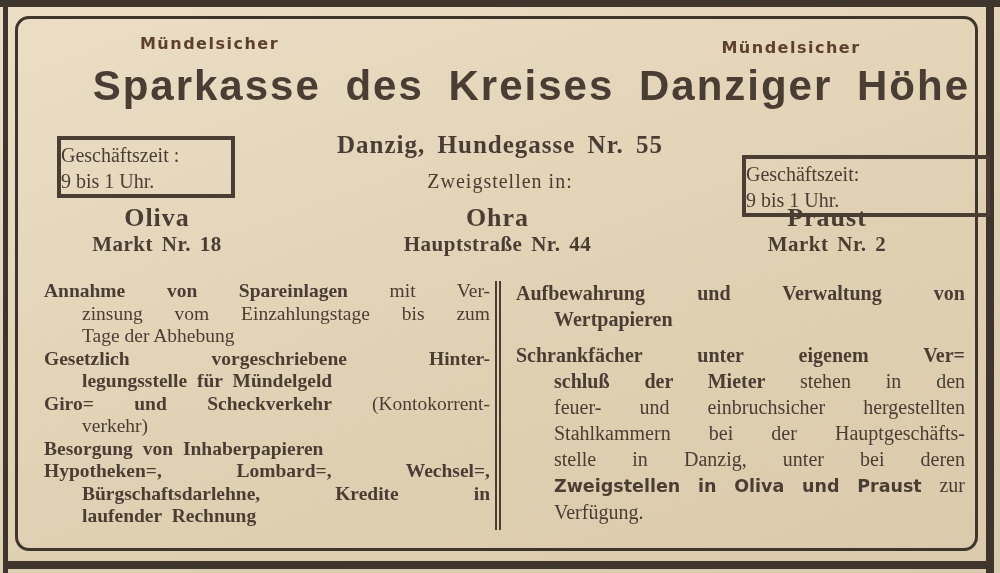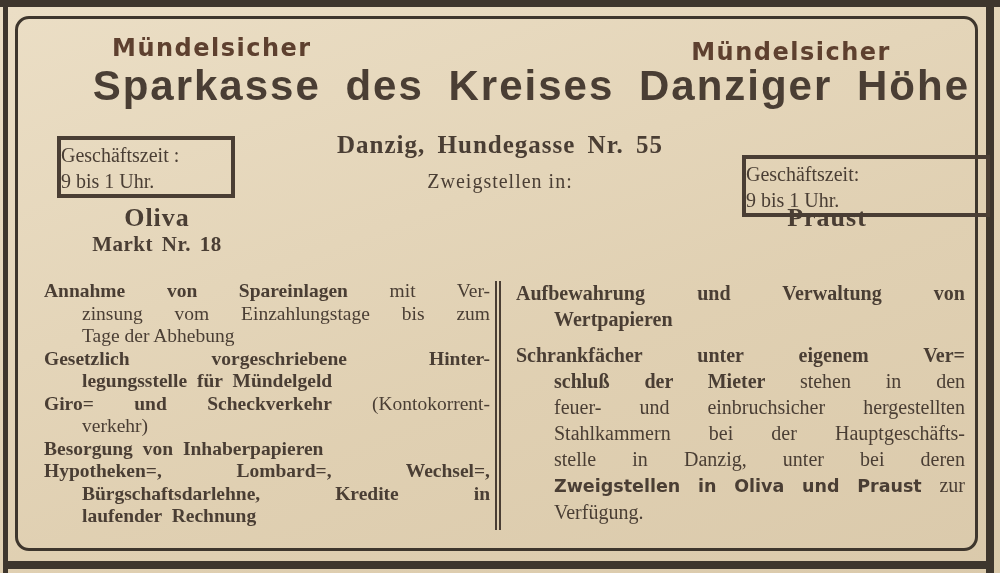--- a/index.html
+++ b/index.html
@@ -18,21 +18,21 @@
   .bar-left{left:3px;top:2px;width:5px;height:571px;}
   .bar-right{left:986px;top:4px;width:8px;height:569px;}
   .bar-bottom{left:3px;top:561px;width:991px;height:8px;}
   
   .frame-inner{
     position:absolute;left:15px;top:16px;width:963px;height:535px;
     box-sizing:border-box;border:3px solid var(--frame);border-radius:14px;
   }
   .muend{
     position:absolute;font-family:"DejaVu Sans",sans-serif;font-weight:bold;
-    font-size:24px;letter-spacing:1.5px;color:var(--accent);text-align:center;
+    font-size:16px;letter-spacing:1.5px;color:var(--accent);text-align:center;
   }
   .muend-left{left:112px;top:34px;width:195px;}
   .muend-right{left:686px;top:38px;width:210px;}
   .title{
     position:absolute;left:30px;top:62px;width:940px;text-align:right;
     font-family:"Liberation Sans",sans-serif;font-weight:bold;font-size:42px;
     letter-spacing:2px;word-spacing:11px;color:var(--ink);white-space:nowrap;
   }
   .hours{
     position:absolute;box-sizing:border-box;border:4px solid var(--ink);
@@ -96,22 +96,27 @@
 
   <div class="hours hours-right">
     <div>Geschäftszeit:</div>
     <div>9 bis 1 Uhr.</div>
   </div>
 
   <div class="branch branch-oliva">
     <div class="bname">Oliva</div>
     <div class="baddr">Markt Nr. 18</div>
   </div>
+  <div class="branch branch-ohra">
+    <div class="bname">Ohra</div>
+    <div class="baddr">Hauptstraße Nr. 44</div>
+  </div>
   <div class="branch branch-praust">
     <div class="bname">Praust</div>
+    <div class="baddr">Markt Nr. 2</div>
   </div>
 
   <div class="col col-left" id="col-left">
       <div class="line just"><span class="b">Annahme von Spareinlagen </span><span class="r">mit Ver-</span></div>
       <div class="line ind just"><span class="r">zinsung vom Einzahlungstage bis zum</span></div>
       <div class="line ind"><span class="r">Tage der Abhebung</span></div>
       <div class="line just"><span class="b">Gesetzlich vorgeschriebene Hinter-</span></div>
       <div class="line ind ws"><span class="b">legungsstelle für Mündelgeld</span></div>
       <div class="line just"><span class="b">Giro= und Scheckverkehr </span><span class="r">(Kontokorrent-</span></div>
       <div class="line ind"><span class="r">verkehr)</span></div>

